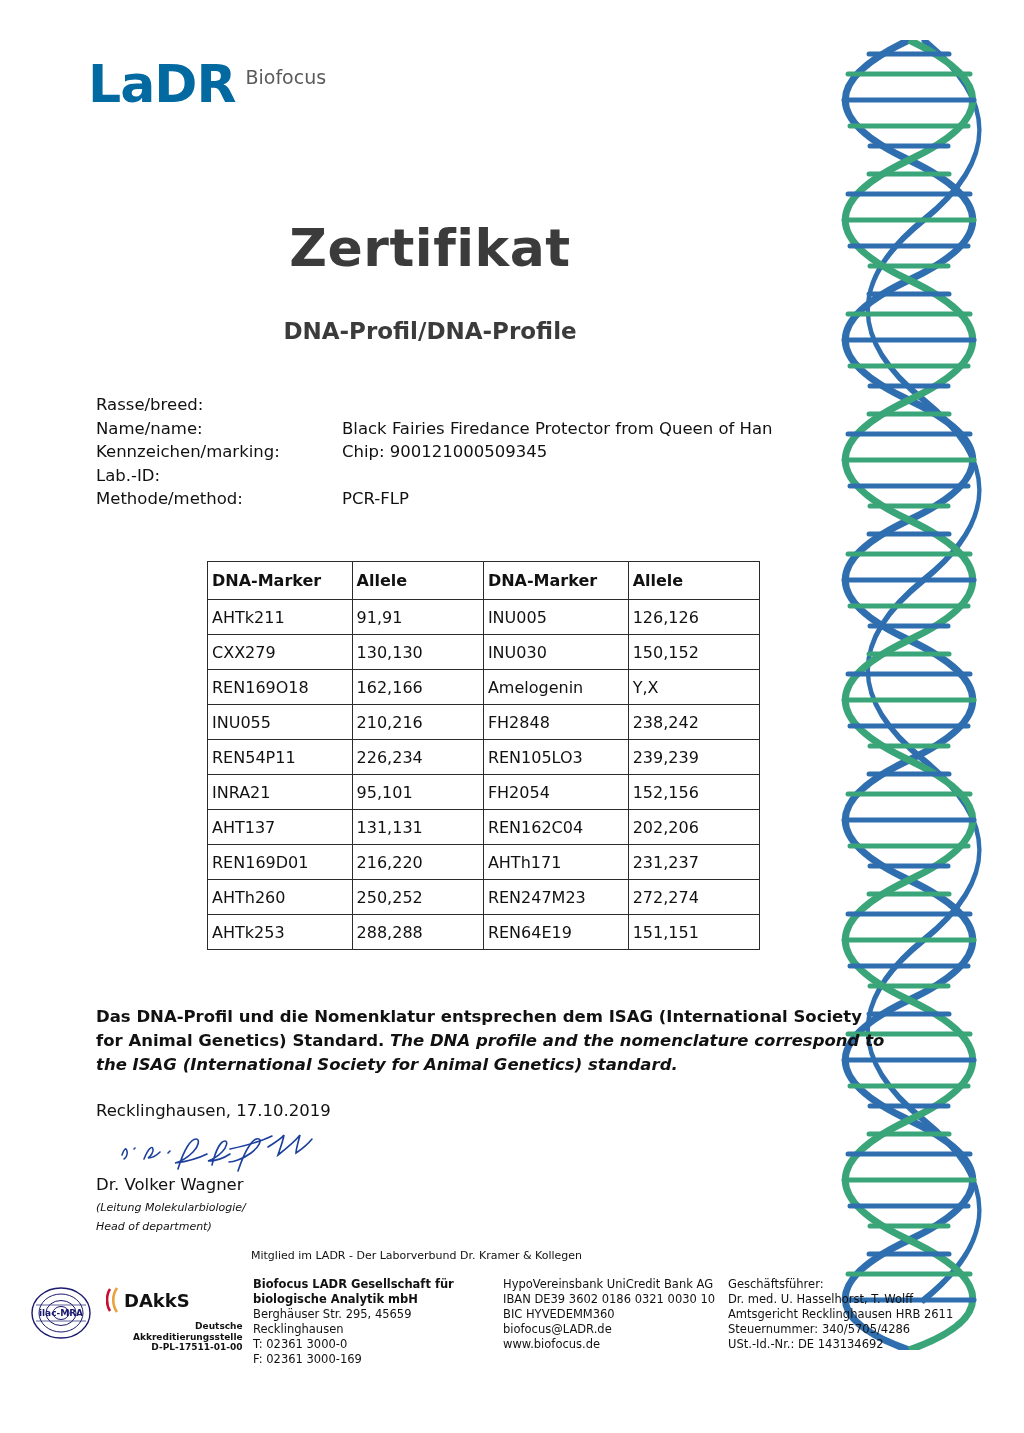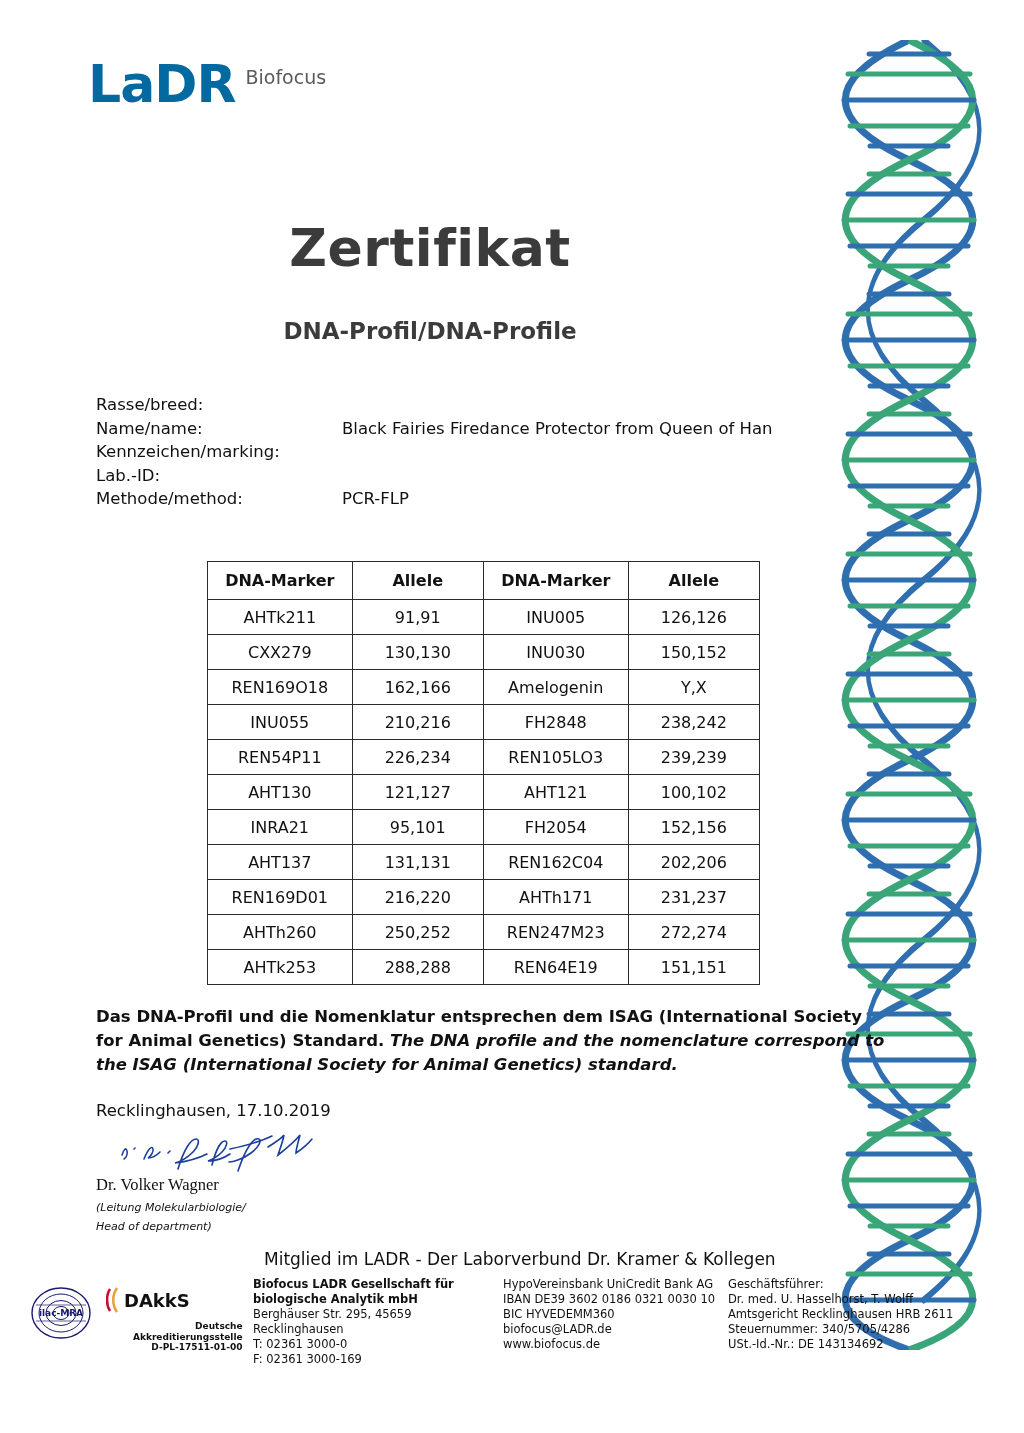--- a/index.html
+++ b/index.html
@@ -100,21 +100,21 @@
     top: 561px;
     width: 553px;
   }
   table.markers {
     border-collapse: collapse;
     width: 100%;
     font-size: 16px;
   }
   table.markers th, table.markers td {
     border: 1px solid #2b2b2b;
-    text-align: center;
+    text-align: left;
     height: 34px;
     padding: 0 4px;
     font-weight: normal;
     color: #111;
   }
   table.markers th {
     font-weight: bold;
     height: 37px;
   }
   table.markers .col-marker { width: 143px; }
@@ -151,38 +151,37 @@
     top: 1125px;
     width: 290px;
     height: 60px;
   }
   .signer {
     position: absolute;
     left: 96px;
     top: 1175px;
     font-size: 16.5px;
     color: #111;
-    font-family: Liberation Serif, serif;
   }
   .signer-role {
     position: absolute;
     left: 96px;
     top: 1198px;
     font-size: 11px;
     font-style: italic;
     line-height: 19px;
     color: #111;
   }
 
   
   .member-line {
     position: absolute;
-    left: 264px;
+    left: 251px;
     top: 1249px;
-    font-size: 17px;
+    font-size: 11px;
     color: #111;
   }
 
   .footer {
     position: absolute;
     left: 30px;
     top: 1277px;
     width: 960px;
     font-size: 11.5px;
     line-height: 15px;
@@ -350,20 +349,21 @@
 <div class="info">
   <div class="info-row">
     <div class="info-label">Rasse/breed:</div>
   </div>
   <div class="info-row">
     <div class="info-label">Name/name:</div>
     <div class="info-value">Black Fairies Firedance Protector from Queen of Han</div>
   </div>
   <div class="info-row">
     <div class="info-label">Kennzeichen/marking:</div>
+    <div class="info-value">Chip: 900121000509345</div>
   </div>
   <div class="info-row">
     <div class="info-label">Lab.-ID:</div>
   </div>
   <div class="info-row">
     <div class="info-label">Methode/method:</div>
     <div class="info-value">PCR-FLP</div>
   </div>
 </div>
 
@@ -400,26 +400,20 @@
         <td>INU055</td>
         <td>210,216</td>
         <td>FH2848</td>
         <td>238,242</td>
       </tr>
       <tr>
         <td>REN54P11</td>
         <td>226,234</td>
         <td>REN105LO3</td>
         <td>239,239</td>
-      </tr>
-      <tr>
-        <td>AHT130</td>
-        <td>121,127</td>
-        <td>AHT121</td>
-        <td>100,102</td>
       </tr>
       <tr>
         <td>INRA21</td>
         <td>95,101</td>
         <td>FH2054</td>
         <td>152,156</td>
       </tr>
       <tr>
         <td>AHT137</td>
         <td>131,131</td>

